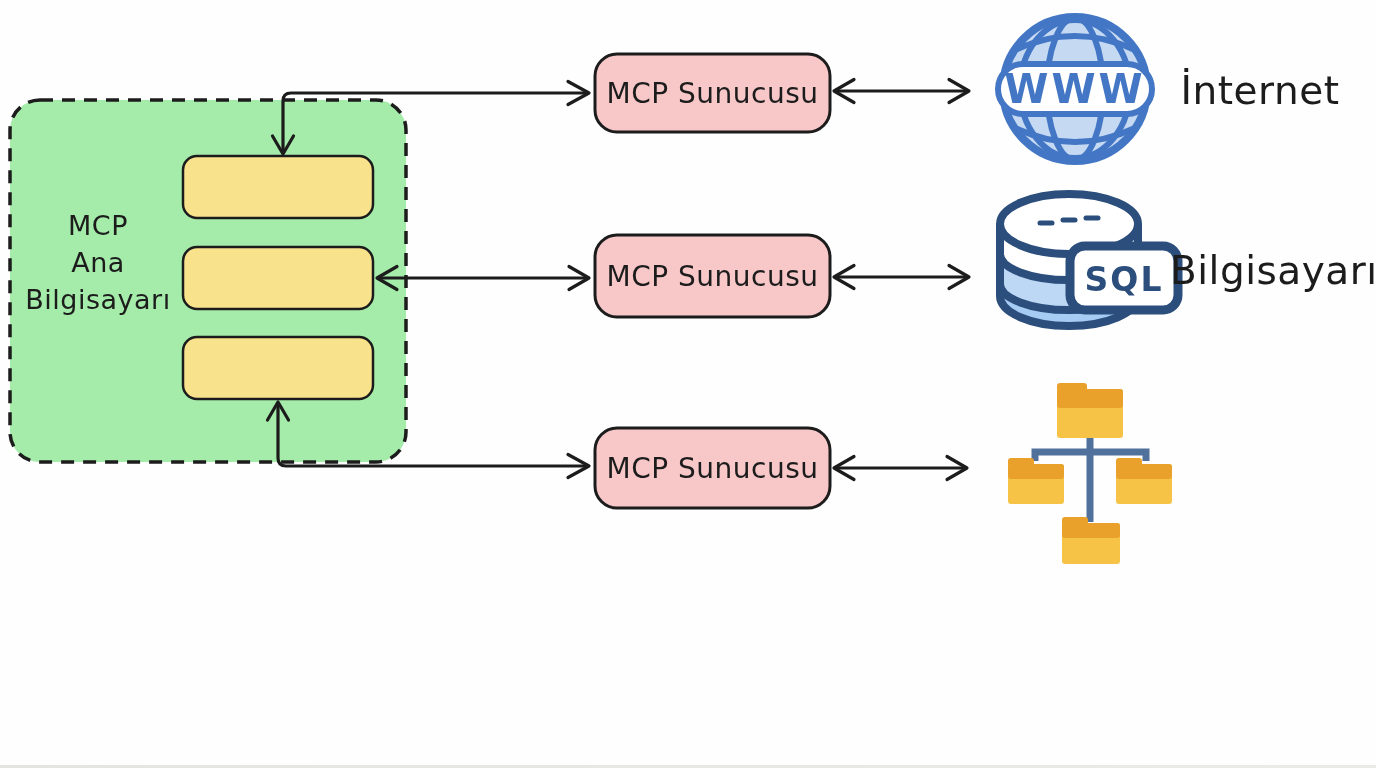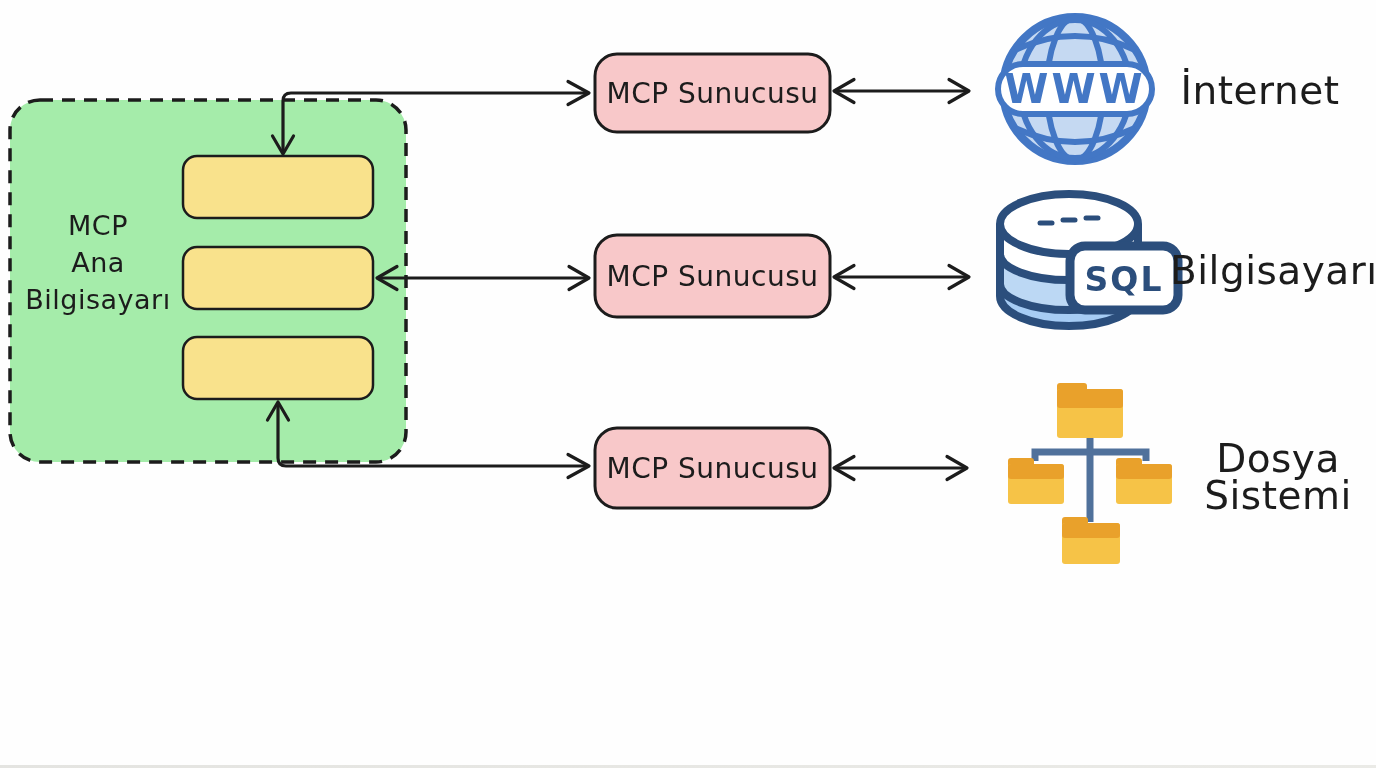--- a/index.html
+++ b/index.html
@@ -167,16 +167,15 @@
     <div>Ana</div>
     <div>Bilgisayarı</div>
   </div>
 
   <div class="label server-label s1">MCP Sunucusu</div>
   <div class="label server-label s2">MCP Sunucusu</div>
   <div class="label server-label s3">MCP Sunucusu</div>
 
   <div class="label resource-label res-internet">İnternet</div>
   <div class="label resource-label res-database">Bilgisayarı</div>
-  <div class="label resource-label res-filesystem">Dosya Sistemi</div>
 
   <div class="bottom-edge"></div>
 </div>
 
 </body></html>

